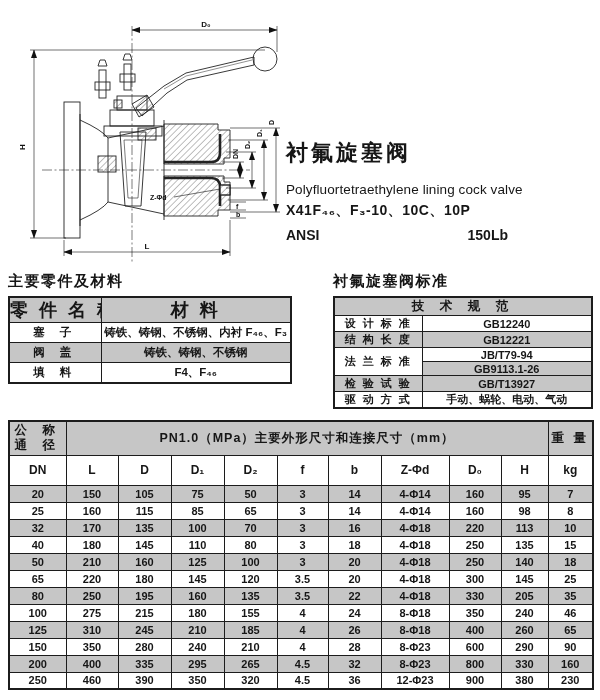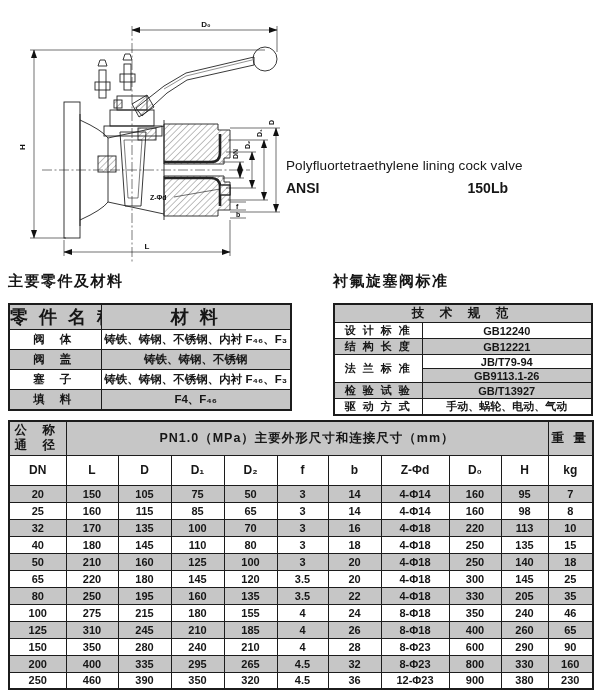--- a/index.html
+++ b/index.html
@@ -23,21 +23,21 @@
   .ansi-line { display:flex; justify-content:space-between; width:222px; font-size:14px; font-weight:bold; margin-top:7px; }
 
   
   table { border-collapse:collapse; table-layout:fixed; }
   th, td {
     border:1px solid #1c1c1c;
     text-align:center; vertical-align:middle;
     font-weight:bold; padding:0; overflow:hidden; white-space:nowrap;
   }
   .gray { background:#c6c6c6; }
-  .sec-title { font-size:15px; font-weight:bold; letter-spacing:1.5px; margin-bottom:12px; }
+  .sec-title { font-size:15px; font-weight:bold; letter-spacing:1.5px; margin-bottom:5px; }
 
   
   .materials-sec { position:absolute; left:8px; top:272px; width:284px; }
   .materials-table { width:282px; border:2px solid #1c1c1c; font-size:11.5px; }
   .materials-table thead th { height:22px; font-size:18px; letter-spacing:3px; }
   .materials-table tbody td { height:20px; }
   .materials-table tbody tr:nth-child(even) td { background:#c6c6c6; }
   .materials-table td.part-name { letter-spacing:6px; }
 
   
@@ -169,21 +169,23 @@
       <text x="260" y="113" transform="rotate(-90 260 113)" font-size="7">D</text>
       <text x="136" y="188" font-size="7">Z-Φd</text>
       <text x="222" y="197" font-size="7">f</text>
       <text x="222" y="205" font-size="7">b</text>
       <text x="133" y="237" text-anchor="middle">L</text>
     </g>
   </svg>
 </div>
 
 <div class="title-block">
+  <div class="title-cn">衬氟旋塞阀</div>
   <div class="title-en">Polyfluortetraethylene lining cock valve</div>
+  <div class="model-line">X41F₄₆、F₃-10、10C、10P</div>
   <div class="ansi-line">
     <span>ANSI</span>
     <span>150Lb</span>
   </div>
 </div>
 
 <div class="materials-sec">
   <div class="sec-title">主要零件及材料</div>
   <table class="materials-table">
     <colgroup>
@@ -191,30 +193,26 @@
         <col style="width:190px">
       </colgroup>
     <thead>
       <tr>
         <th class="gray">零 件 名 称</th>
         <th class="gray">材        料</th>
       </tr>
     </thead>
     <tbody>
         <tr>
-          <td class="part-name">阀  体</td>
+          <td class="part-name">塞  子</td>
           <td>铸铁、铸钢、不锈钢、内衬 F₄₆、F₃</td>
         </tr>
         <tr>
           <td class="part-name">阀  盖</td>
           <td>铸铁、铸钢、不锈钢</td>
-        </tr>
-        <tr>
-          <td class="part-name">塞  子</td>
-          <td>铸铁、铸钢、不锈钢、内衬 F₄₆、F₃</td>
         </tr>
         <tr>
           <td class="part-name">填  料</td>
           <td>F4、F₄₆</td>
         </tr>
       </tbody>
   </table>
 </div>
 
 <div class="standards-sec">

